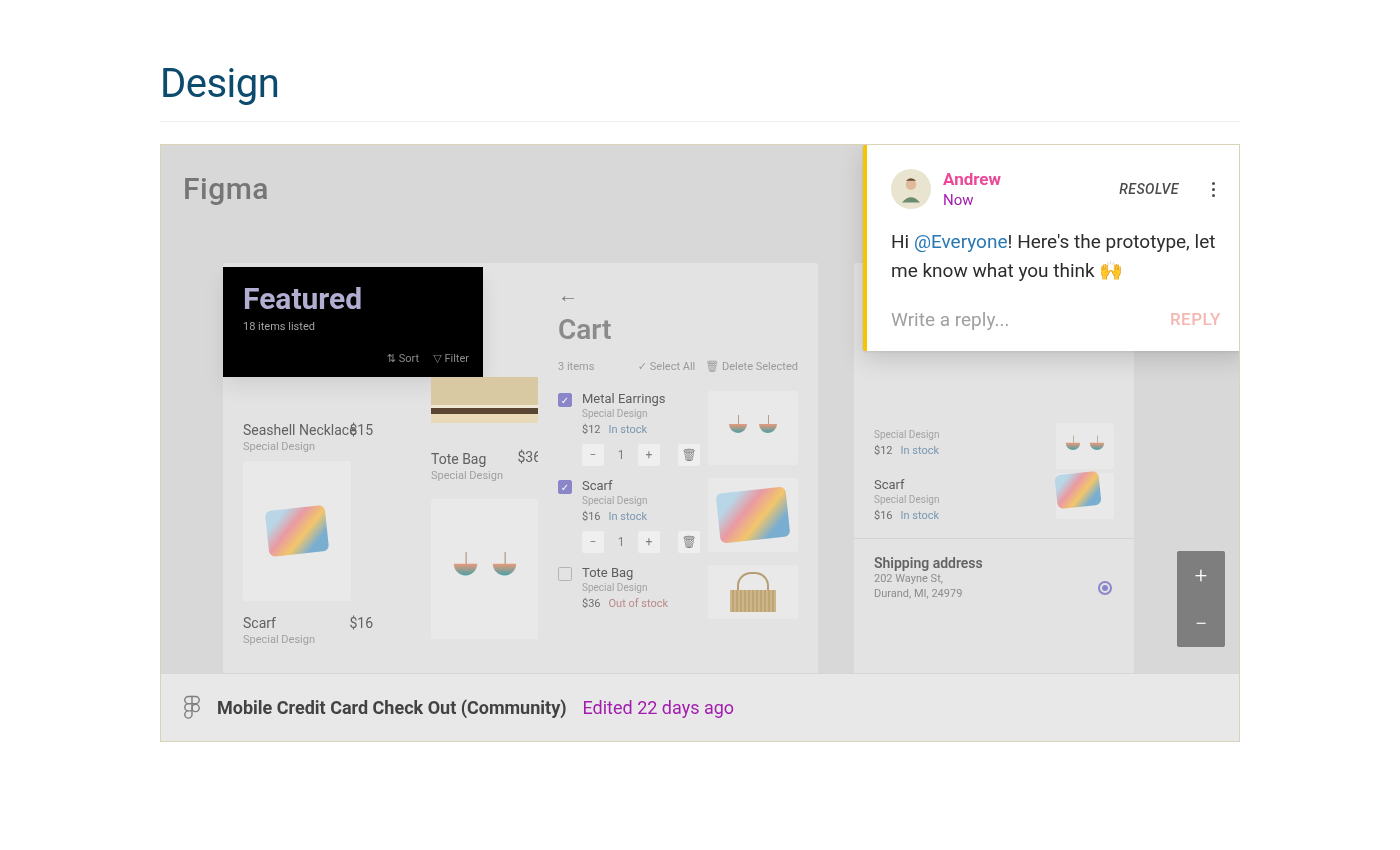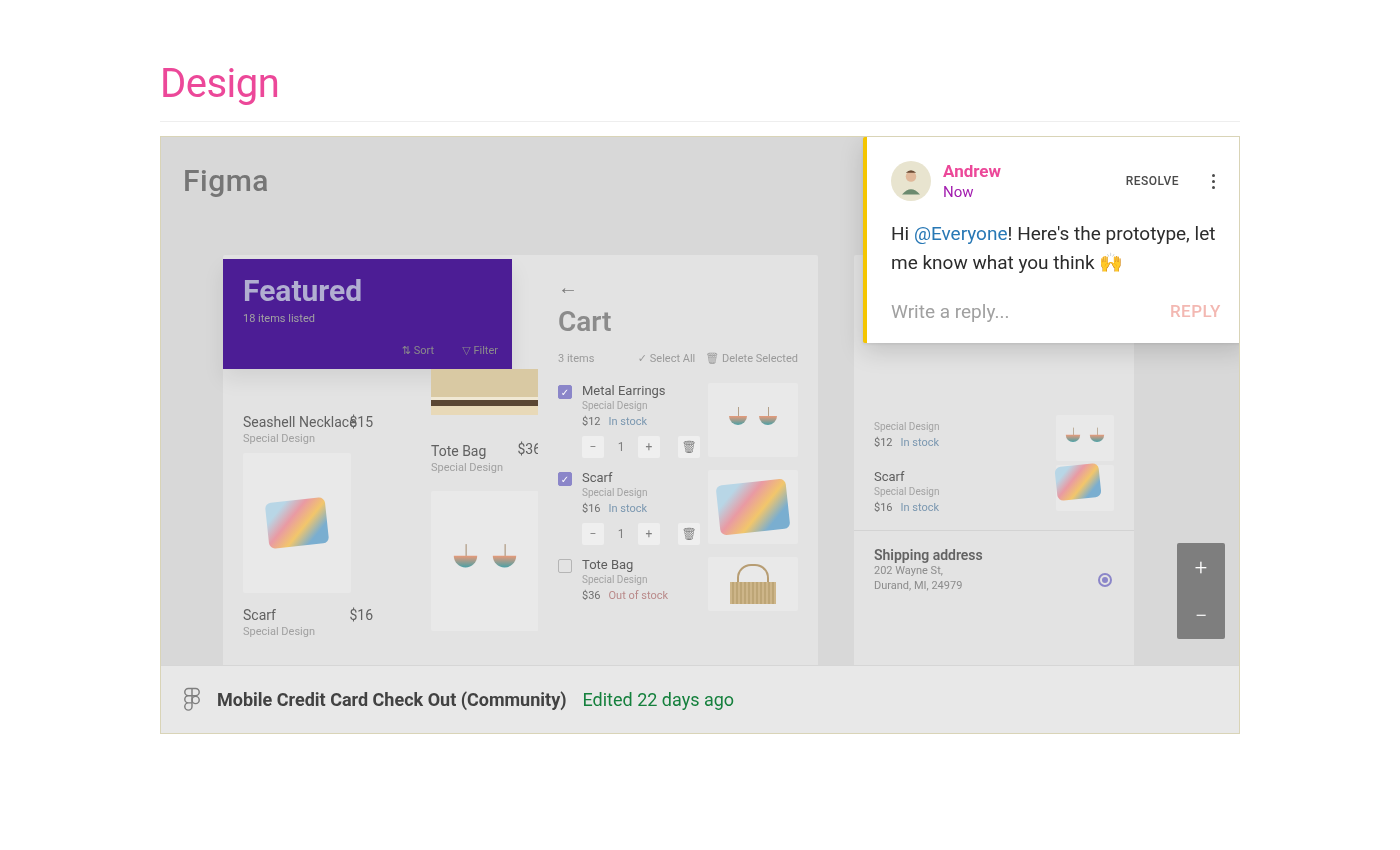--- a/index.html
+++ b/index.html
@@ -10,25 +10,25 @@
     height: 850px;
     overflow: hidden;
     color: #333;
   }
   .container {
     padding: 60px 160px 40px 160px;
   }
   .page-title {
     font-size: 40px;
     font-weight: 400;
-    color: #ec4899;
+    color: #0c4a6e;
     letter-spacing: -0.5px;
     padding-bottom: 14px;
     border-bottom: 1px solid #eee;
-    margin-bottom: 14px;
+    margin-bottom: 22px;
   }
   .embed {
     position: relative;
     border: 1px solid #d9d4b7;
     background: #d8d8d8;
     height: 598px;
     overflow: hidden;
   }
   .embed-title {
     position: absolute;
@@ -45,44 +45,44 @@
     left: 62px;
     top: 118px;
     width: 337px;
     height: 413px;
     background: #e3e3e3;
     border-radius: 2px;
   }
   .featured-header {
     position: absolute;
     left: 0; top: 4px;
-    width: 289px;
+    width: 260px;
     height: 110px;
-    background: #4c1d95;
+    background: #000000;
     box-shadow: 0 10px 20px rgba(0,0,0,0.08);
     padding: 14px 20px 10px 20px;
   }
   .featured-header h2 {
     font-size: 30px;
     color: #b1aed1;
     font-weight: 700;
   }
   .featured-sub {
     font-size: 11px;
     color: #a2a2a2;
     margin-top: 4px;
   }
   .featured-filters {
     position: absolute;
     bottom: 12px;
     right: 14px;
     font-size: 11px;
     color: #8b8b8b;
     display: flex;
-    gap: 28px;
+    gap: 14px;
   }
   .prod {
     position: absolute;
     font-size: 12px;
     color: #6f6f6f;
   }
   .prod .name { font-size: 14px; color: #616161; }
   .prod .sub  { font-size: 11px; color: #a0a0a0; margin-top: 2px; }
   .prod .price { position: absolute; right: 0; top: 0; font-size: 14px; color: #616161; }
   .thumb {
@@ -227,21 +227,21 @@
     width: 40px; height: 40px;
     border-radius: 50%;
     background: #e8e4cf;
     display:flex; align-items:center; justify-content:center;
     overflow:hidden;
   }
   .avatar svg { width: 30px; height: 30px; }
   .comment-meta { flex:1; }
   .comment-author { font-weight: 700; font-size: 17px; color: #ec4899; }
   .comment-time { font-size: 15px; color: #a21caf; margin-top:2px; }
-  .resolve { font-size: 12px; color: #4a4a4a; letter-spacing: 0.5px; font-weight:500; }
+  .resolve { font-size: 14px; color: #4a4a4a; letter-spacing: 0.5px; font-weight:500;font-style:italic; }
   .kebab { width: 16px; display:flex; flex-direction:column; gap:3px; align-items:center; margin-left:14px; }
   .kebab span { width:3px; height:3px; border-radius:50%; background:#4a4a4a; }
   .comment-body {
     margin-top: 18px;
     font-size: 19px;
     line-height: 1.55;
     color: #2c2c2c;
   }
   .mention { color: #2878b5; }
   .comment-reply-row {
@@ -289,21 +289,21 @@
     display:flex;
     align-items:center;
     padding: 0 22px;
     gap: 16px;
     font-size: 18px;
   }
   .figma-logo {
     width: 18px; height: 26px;
   }
   .footer-name { font-weight: 700; color: #424242; }
-  .footer-meta { color: #15803d; text-align: right; }
+  .footer-meta { color: #a21caf; text-align: right; }
 
   
   .sw-earrings, .sw-scarf, .sw-bag {
     display:flex; gap:12px; align-items:center; justify-content:center;
     width:100%; height:100%;
   }
   .earring { width:18px; height:26px; }
   .earring .line { width:1px; height:10px; background:#b3a089; margin:0 auto; }
   .earring .arc { width:18px; height:9px; border-radius:0 0 18px 18px; background:linear-gradient(#e79a7a,#4aa0a6); margin-top:-1px; }
   .scarf-art { width:60px; height:46px; background:

